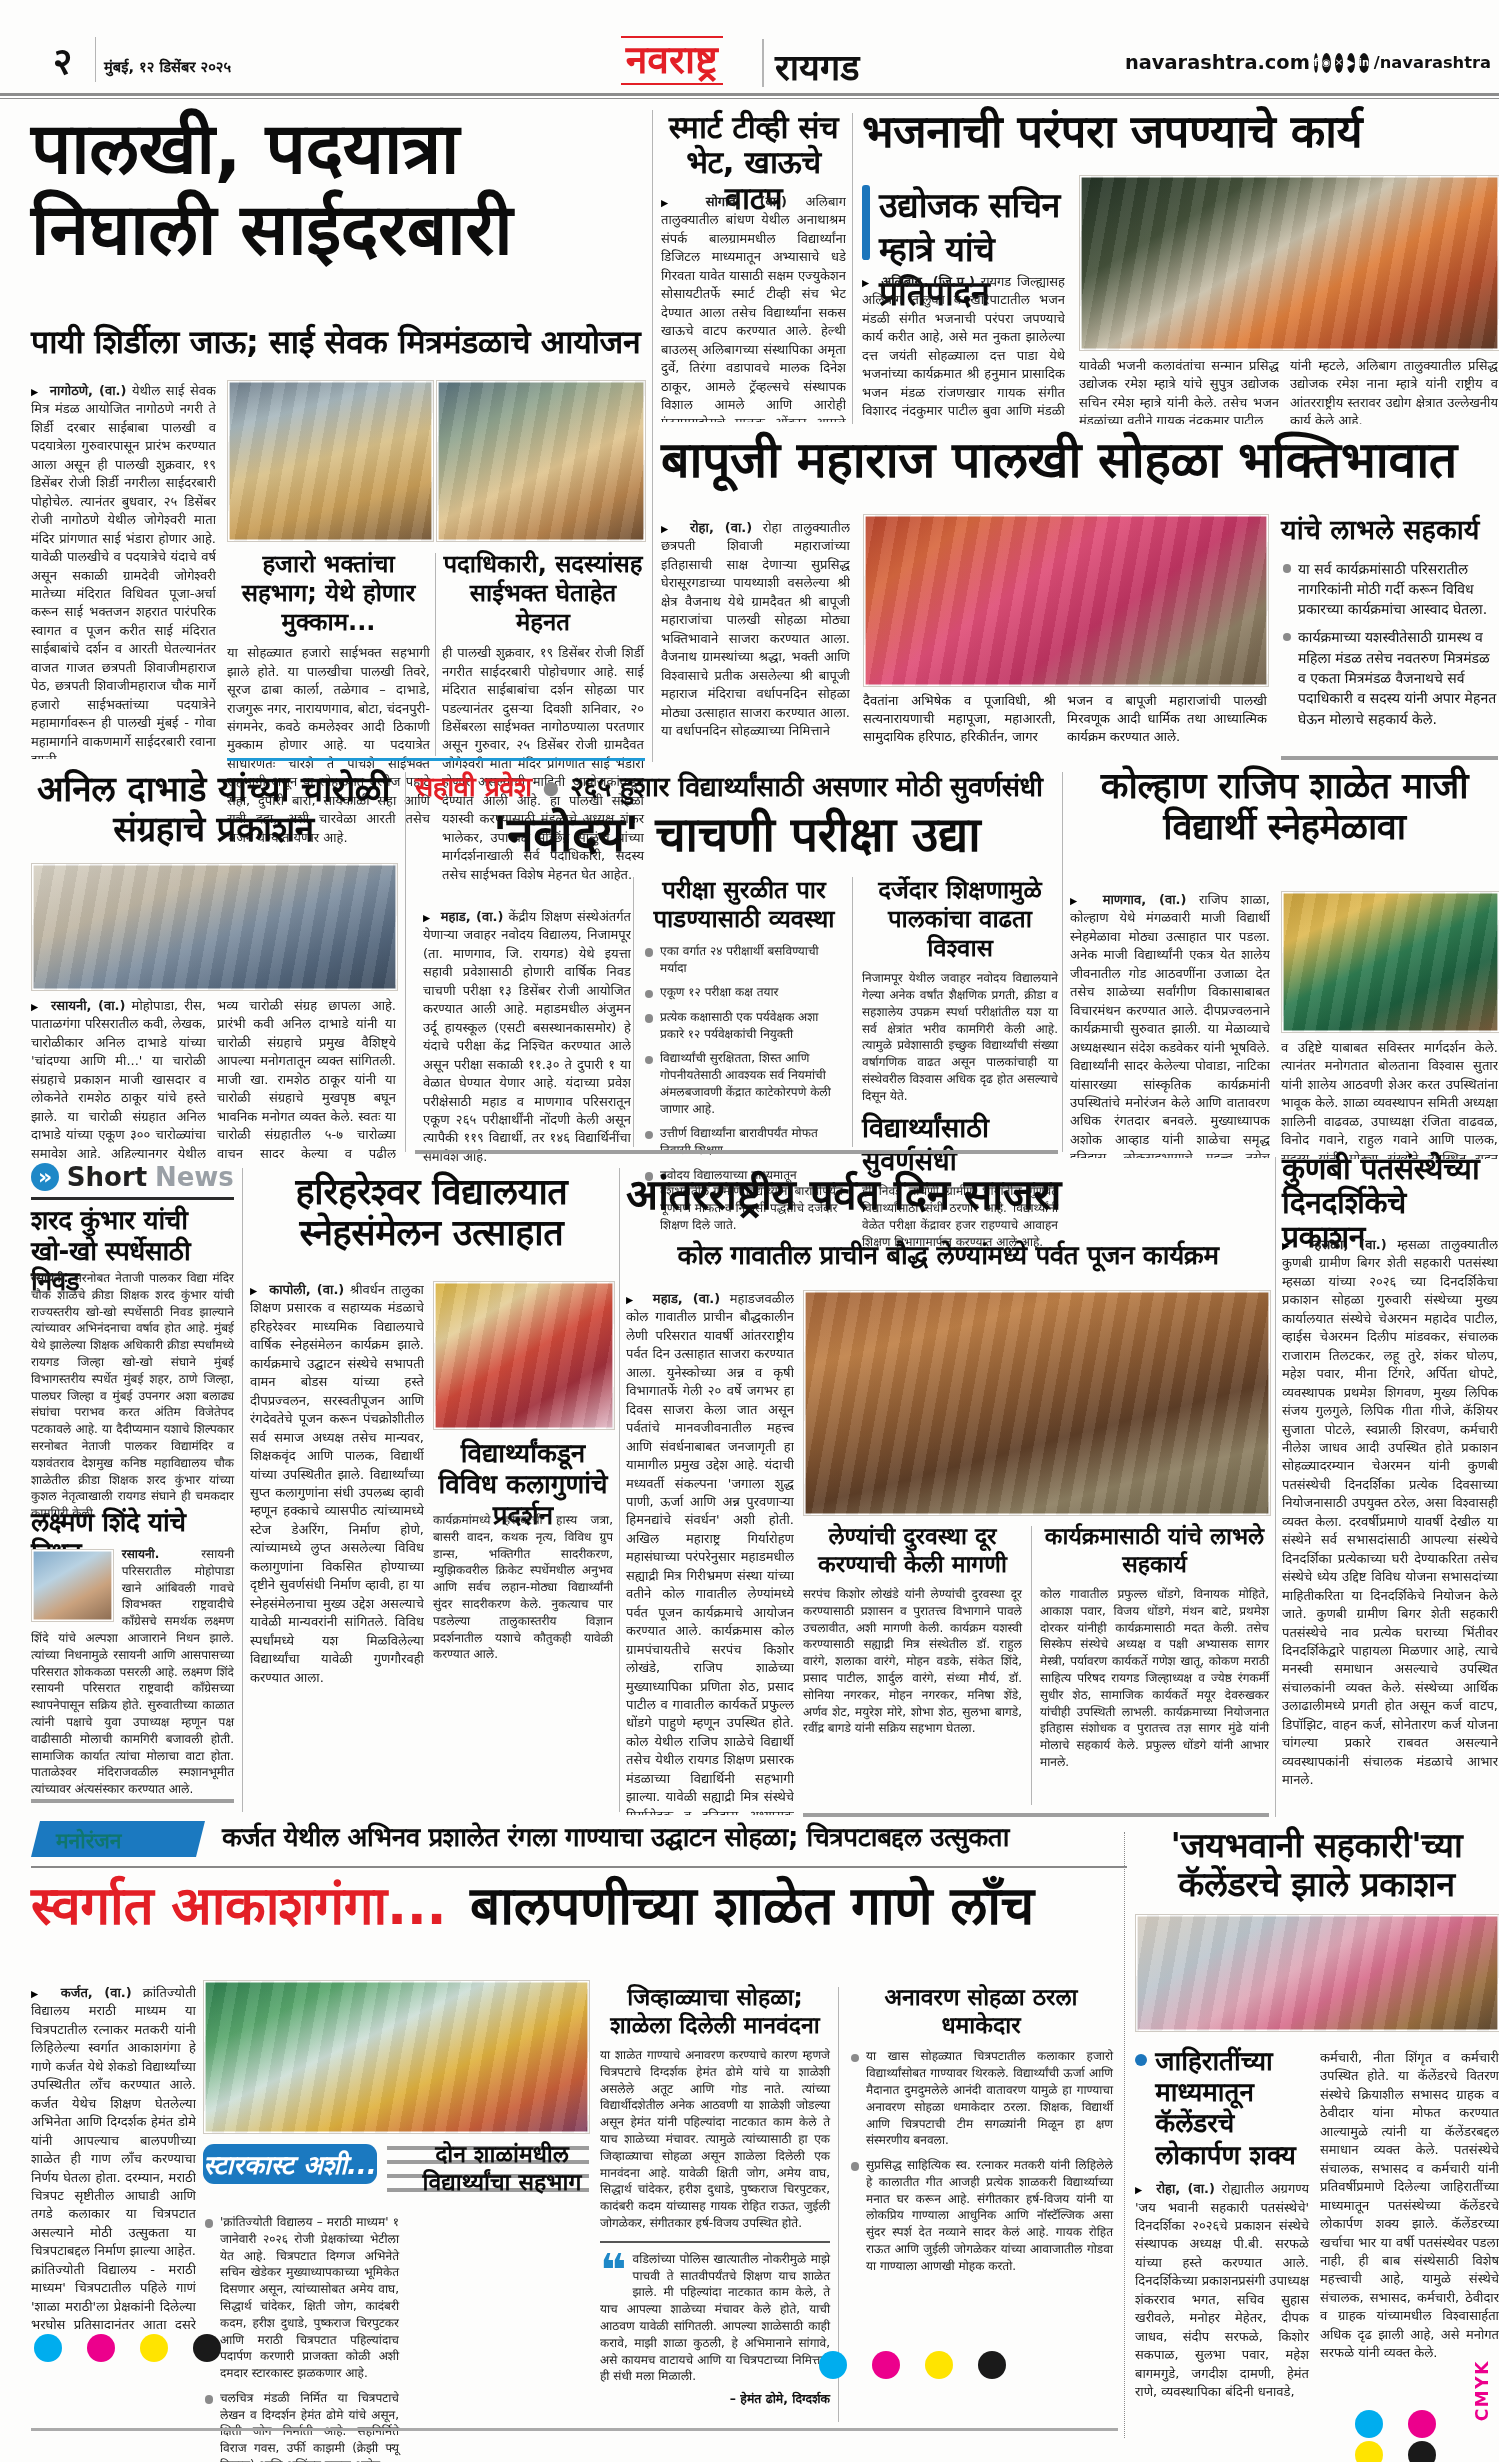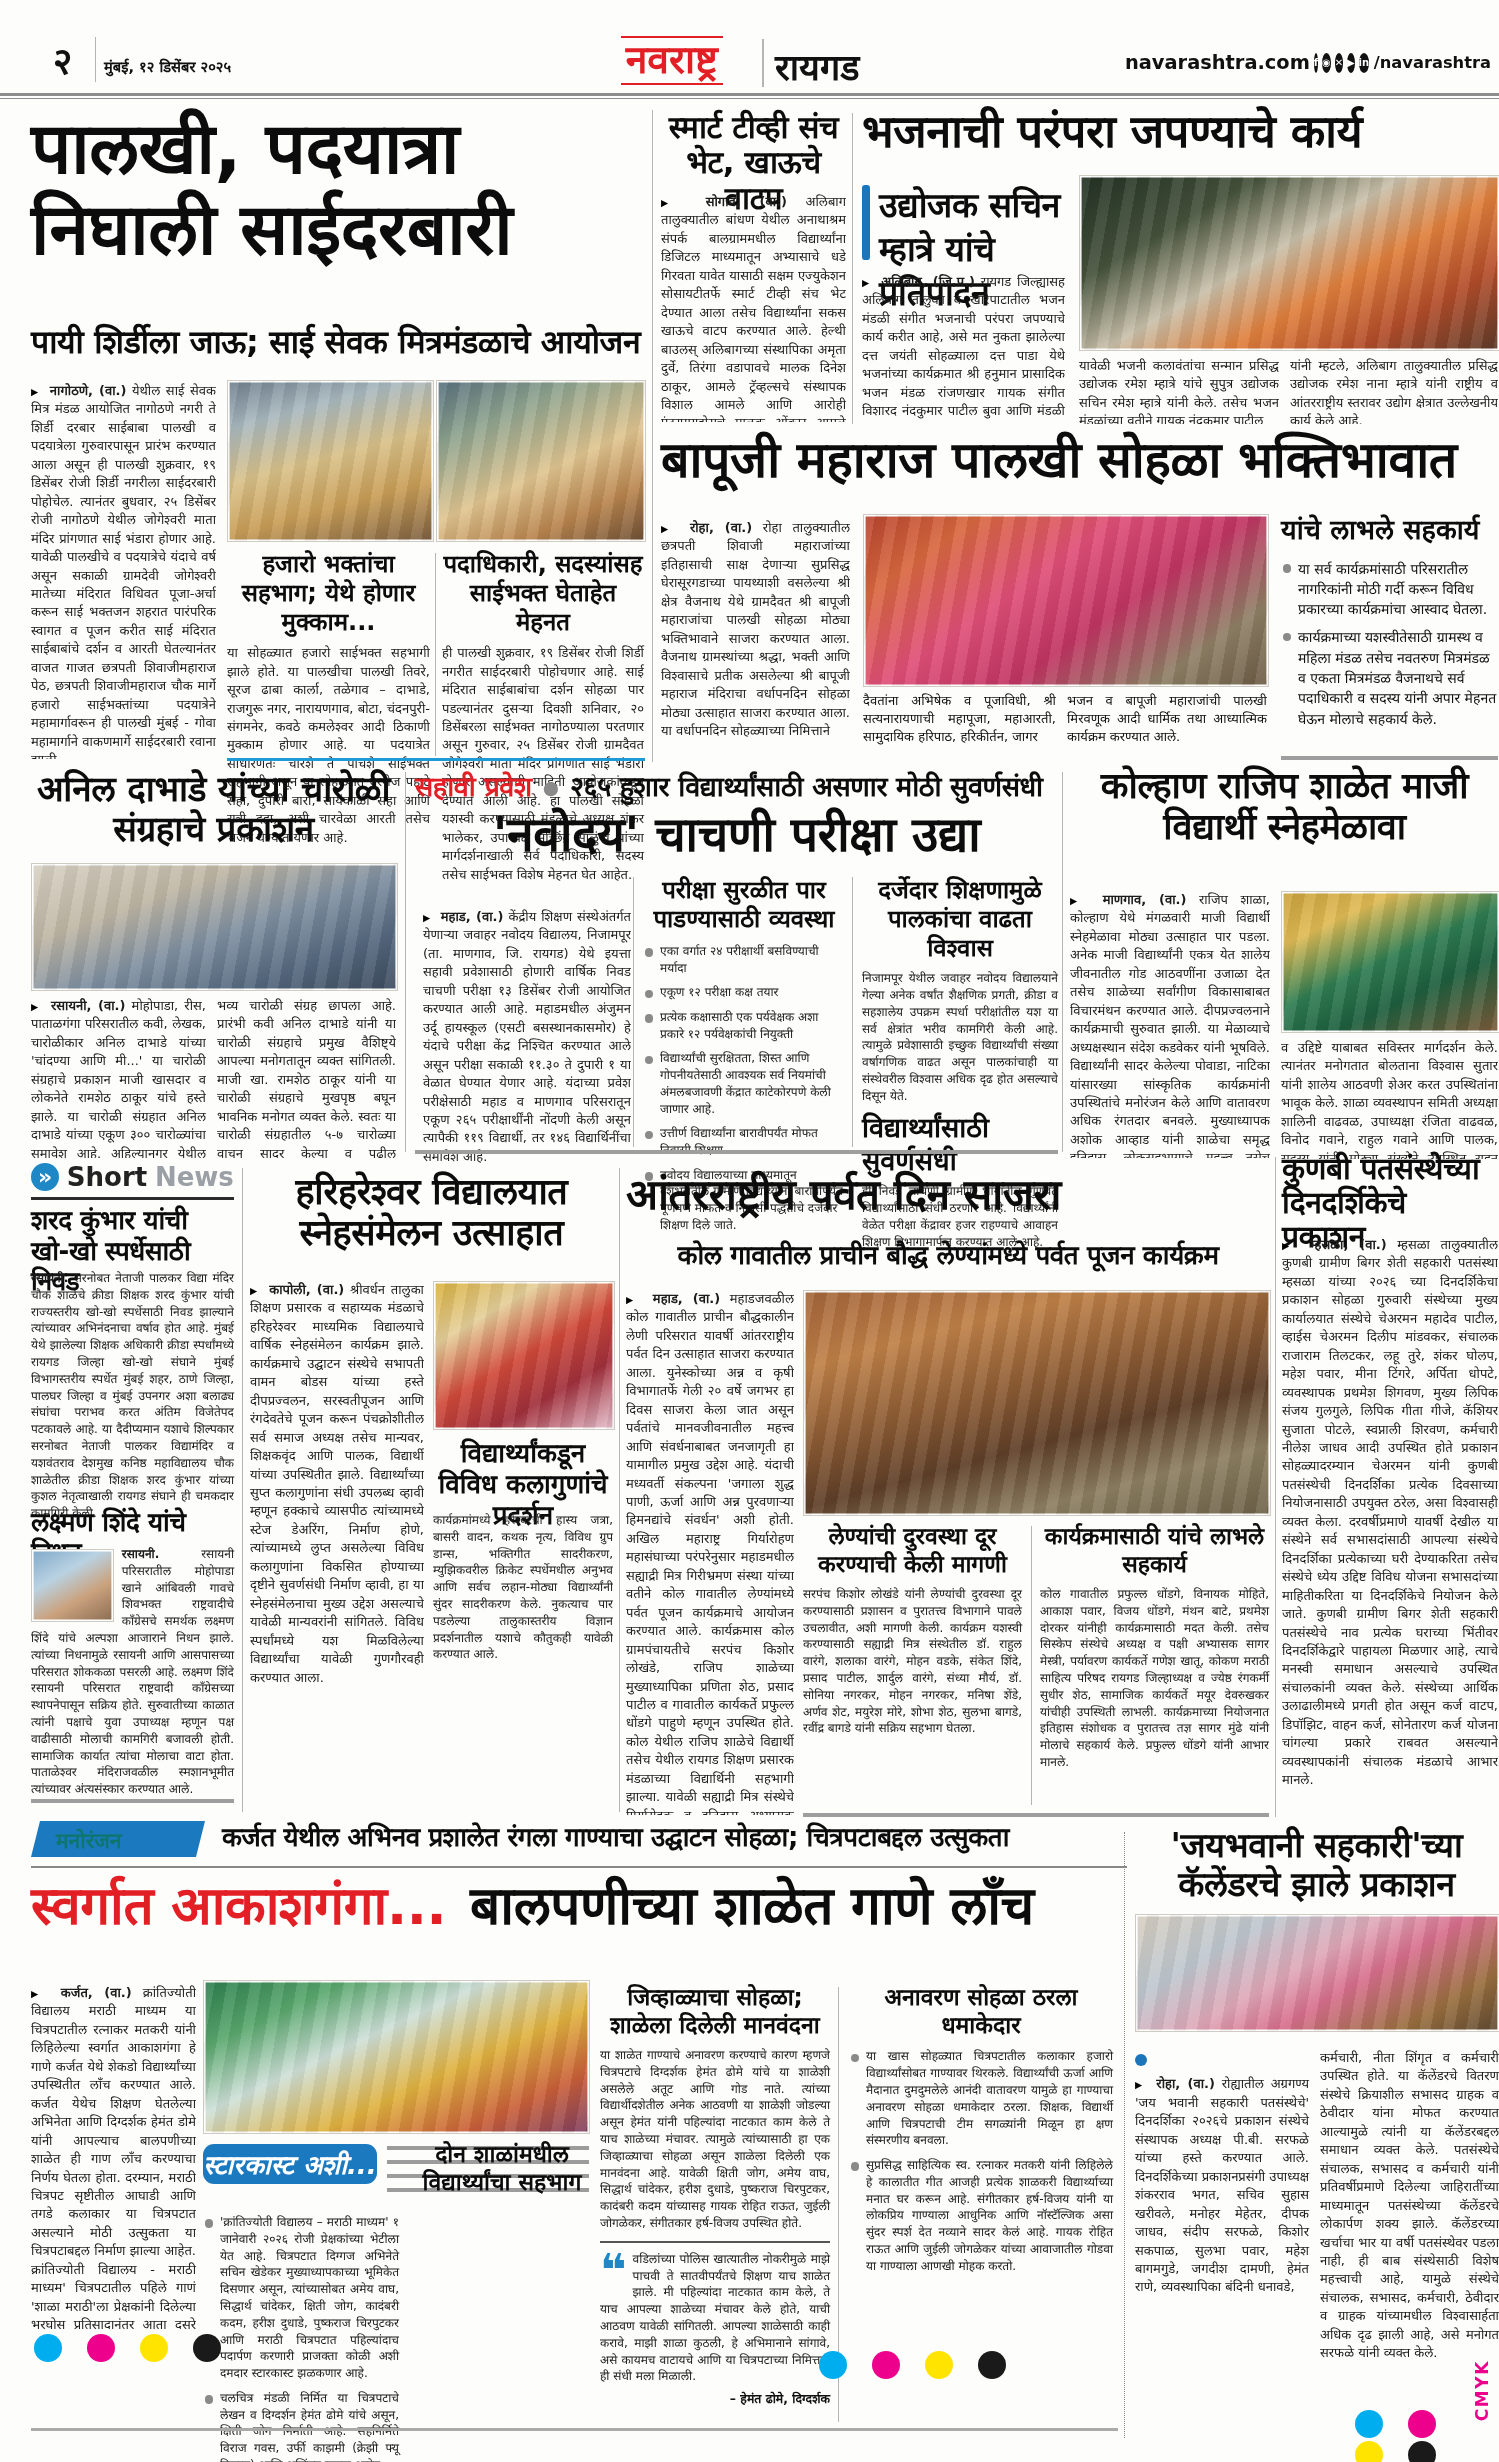--- a/index.html
+++ b/index.html
@@ -335,20 +335,21 @@
   <div class="abs" style="left:1124px;top:1832px;height:606px;border-left:1.6px dotted #8a8a8a;"></div>
 
   <section>
     <h2 class="abs hl ctr" style="left:1135px;top:1826px;width:363px;font-size:34px;margin:0;">'जयभवानी सहकारी'च्या कॅलेंडरचे झाले प्रकाशन</h2>
     <div class="photo" style="left:1135px;top:1914px;width:363px;height:116px;background:linear-gradient(150deg,#d8cfc2 0%,#bfc8cf 25%,#e0a8b8 45%,#d86f8d 60%,#9a6f3f 82%,#5f4a33 100%);">
         <div class="ph-tex"></div>
       </div>
     <div class="abs" style="left:1135px;top:2046px;width:174px;">
       <div style="display:flex;gap:7.8px;">
         <span style="width:12.4px;height:12.4px;border-radius:50%;background:#1b75bb;flex:0 0 auto;margin-top:7.8px;"></span>
+        <span class="sub-title" style="font-size:26px;">जाहिरातींच्या माध्यमातून कॅलेंडरचे लोकार्पण शक्य</span>
       </div>
       <p class="just body-txt" style="margin:9.3px 0 0;">
         <span class="pointer">▶</span>
         <span class="dateline">रोहा, (वा.)</span>
         <span>रोह्यातील अग्रगण्य 'जय भवानी सहकारी पतसंस्थेचे' दिनदर्शिका २०२६चे प्रकाशन संस्थेचे संस्थापक अध्यक्ष पी.बी. सरफळे यांच्या हस्ते करण्यात आले. दिनदर्शिकेच्या प्रकाशनप्रसंगी उपाध्यक्ष शंकरराव भगत, सचिव सुहास खरीवले, मनोहर मेहेतर, दीपक जाधव, संदीप सरफळे, किशोर सकपाळ, सुलभा पवार, महेश बागमगुडे, जगदीश दामणी, हेमंत राणे, व्यवस्थापिका बंदिनी धनावडे,</span>
       </p>
     </div>
     <p class="abs just body-txt" style="left:1320px;top:2049px;width:179px;height:357px;margin:0;overflow:hidden;">कर्मचारी, नीता शिंगृत व कर्मचारी उपस्थित होते. या कॅलेंडरचे वितरण संस्थेचे क्रियाशील सभासद ग्राहक व ठेवीदार यांना मोफत करण्यात आल्यामुळे त्यांनी या कॅलेंडरबद्दल समाधान व्यक्त केले. पतसंस्थेचे संचालक, सभासद व कर्मचारी यांनी प्रतिवर्षीप्रमाणे दिलेल्या जाहिरातींच्या माध्यमातून पतसंस्थेच्या कॅलेंडरचे लोकार्पण शक्य झाले. कॅलेंडरच्या खर्चाचा भार या वर्षी पतसंस्थेवर पडला नाही, ही बाब संस्थेसाठी विशेष महत्त्वाची आहे, यामुळे संस्थेचे संचालक, सभासद, कर्मचारी, ठेवीदार व ग्राहक यांच्यामधील विश्वासार्हता अधिक दृढ झाली आहे, असे मनोगत सरफळे यांनी व्यक्त केले.</p>
   </section>
 

